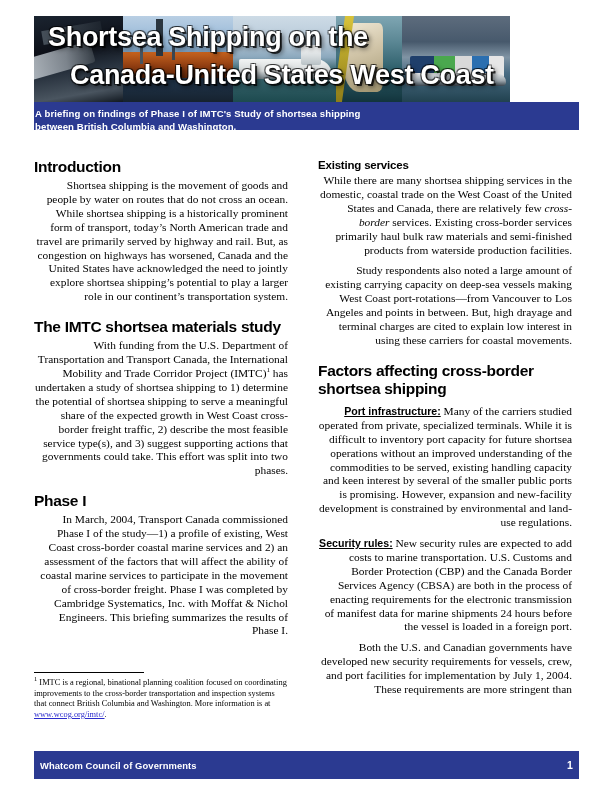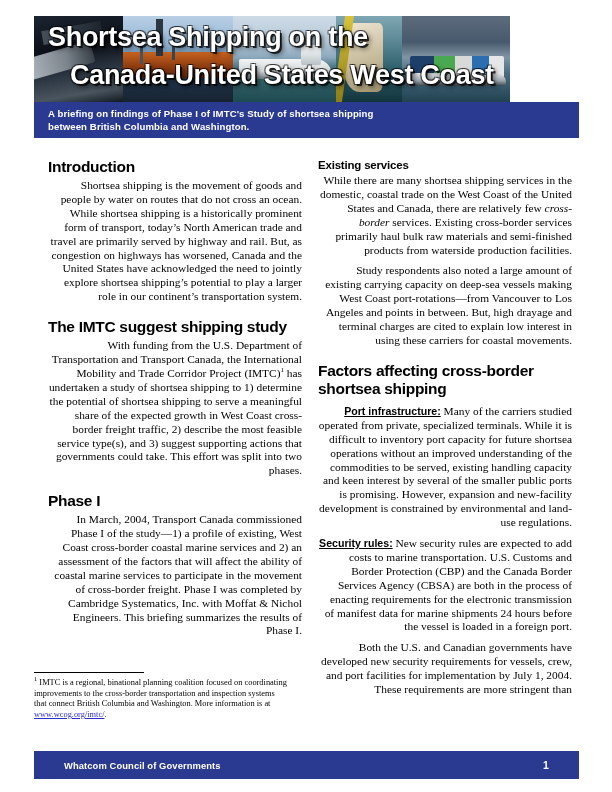--- a/index.html
+++ b/index.html
@@ -100,42 +100,42 @@
       3px 3px 5px rgba(0,0,0,.6);
     white-space: nowrap;
   }
   .banner-title .line2 { display:block; padding-left: 22px; }
 
   .subtitle-bar {
     position: absolute;
     left: 34px;
     top: 102px;
     width: 545px;
-    height: 36px;
+    height: 28px;
     background: #2b3a91;
     box-sizing: border-box;
-    padding: 5px 0 0 14px;
+    padding: 5px 0 0 1px;
   }
   .subtitle-bar span {
     display: block;
     font-family: "Liberation Sans", sans-serif;
     font-weight: bold;
     font-size: 9.6px;
     line-height: 13px;
     color: #ffffff;
     letter-spacing: .1px;
   }
 
   
   .col {
     position: absolute;
     top: 158px;
     width: 254px;
   }
-  .col-left  { left: 48px; }
+  .col-left  { left: 34px; }
   .col-right { left: 318px; }
 
   h1.sec {
     font-family: "Liberation Sans", sans-serif;
     font-weight: bold;
     font-size: 15.5px;
     line-height: 18px;
     margin: 0 0 3px 0;
     letter-spacing: -0.3px;
   }
@@ -205,21 +205,21 @@
     position: absolute;
     left: 34px;
     top: 751px;
     width: 545px;
     height: 28px;
     background: #2b3a91;
     display: flex;
     align-items: center;
     justify-content: space-between;
     box-sizing: border-box;
-    padding: 0 30px;
+    padding: 0 6px;
   }
   .footer span {
     font-family: "Liberation Sans", sans-serif;
     font-weight: bold;
     font-size: 9.4px;
     color: #ffffff;
     letter-spacing: .1px;
   }
   .footer .pageno { font-size: 10.5px; }
 </style>
@@ -243,21 +243,21 @@
 <div class="subtitle-bar">
   <span>A briefing on findings of Phase I of IMTC's Study of shortsea shipping</span>
   <span>between British Columbia and Washington.</span>
 </div>
 
 <div class="col col-left">
 
   <h1 class="sec">Introduction</h1>
   <p class="body">Shortsea shipping is the movement of goods and people by water on routes that do not cross an ocean. While shortsea shipping is a historically prominent form of transport, today’s North American trade and travel are primarily served by highway and rail. But, as congestion on highways has worsened, Canada and the United States have acknowledged the need to jointly explore shortsea shipping’s potential to play a larger role in our continent’s transportation system.</p>
 
-  <h1 class="sec spaced">The IMTC suggest shipping study</h1>
+  <h1 class="sec spaced">The IMTC shortsea materials study</h1>
   <p class="body"><span>With funding from the U.S. Department of Transportation and Transport Canada, the International Mobility and Trade Corridor Project (IMTC)</span><sup class="fn">1</sup><span> has undertaken a study of shortsea shipping to 1) determine the potential of shortsea shipping to serve a meaningful share of the expected growth in West Coast cross-border freight traffic, 2) describe the most feasible service type(s), and 3) suggest supporting actions that governments could take. This effort was split into two phases.</span></p>
 
   <h1 class="sec spaced">Phase I</h1>
   <p class="body">In March, 2004, Transport Canada commissioned Phase I of the study—1) a profile of existing, West Coast cross-border coastal marine services and 2) an assessment of the factors that will affect the ability of coastal marine services to participate in the movement of cross-border freight. Phase I was completed by Cambridge Systematics, Inc. with Moffat &amp; Nichol Engineers. This briefing summarizes the results of Phase I.</p>
 
 </div>
 
 <div class="footnote">
   <div class="footnote-rule"></div>
   <p><span class="fnmark">1</span><span> IMTC is a regional, binational planning coalition focused on coordinating improvements to the cross-border transportation and inspection systems that connect British Columbia and Washington. More information is at </span><a class="link" href="#">www.wcog.org/imtc/</a><span>.</span></p>

